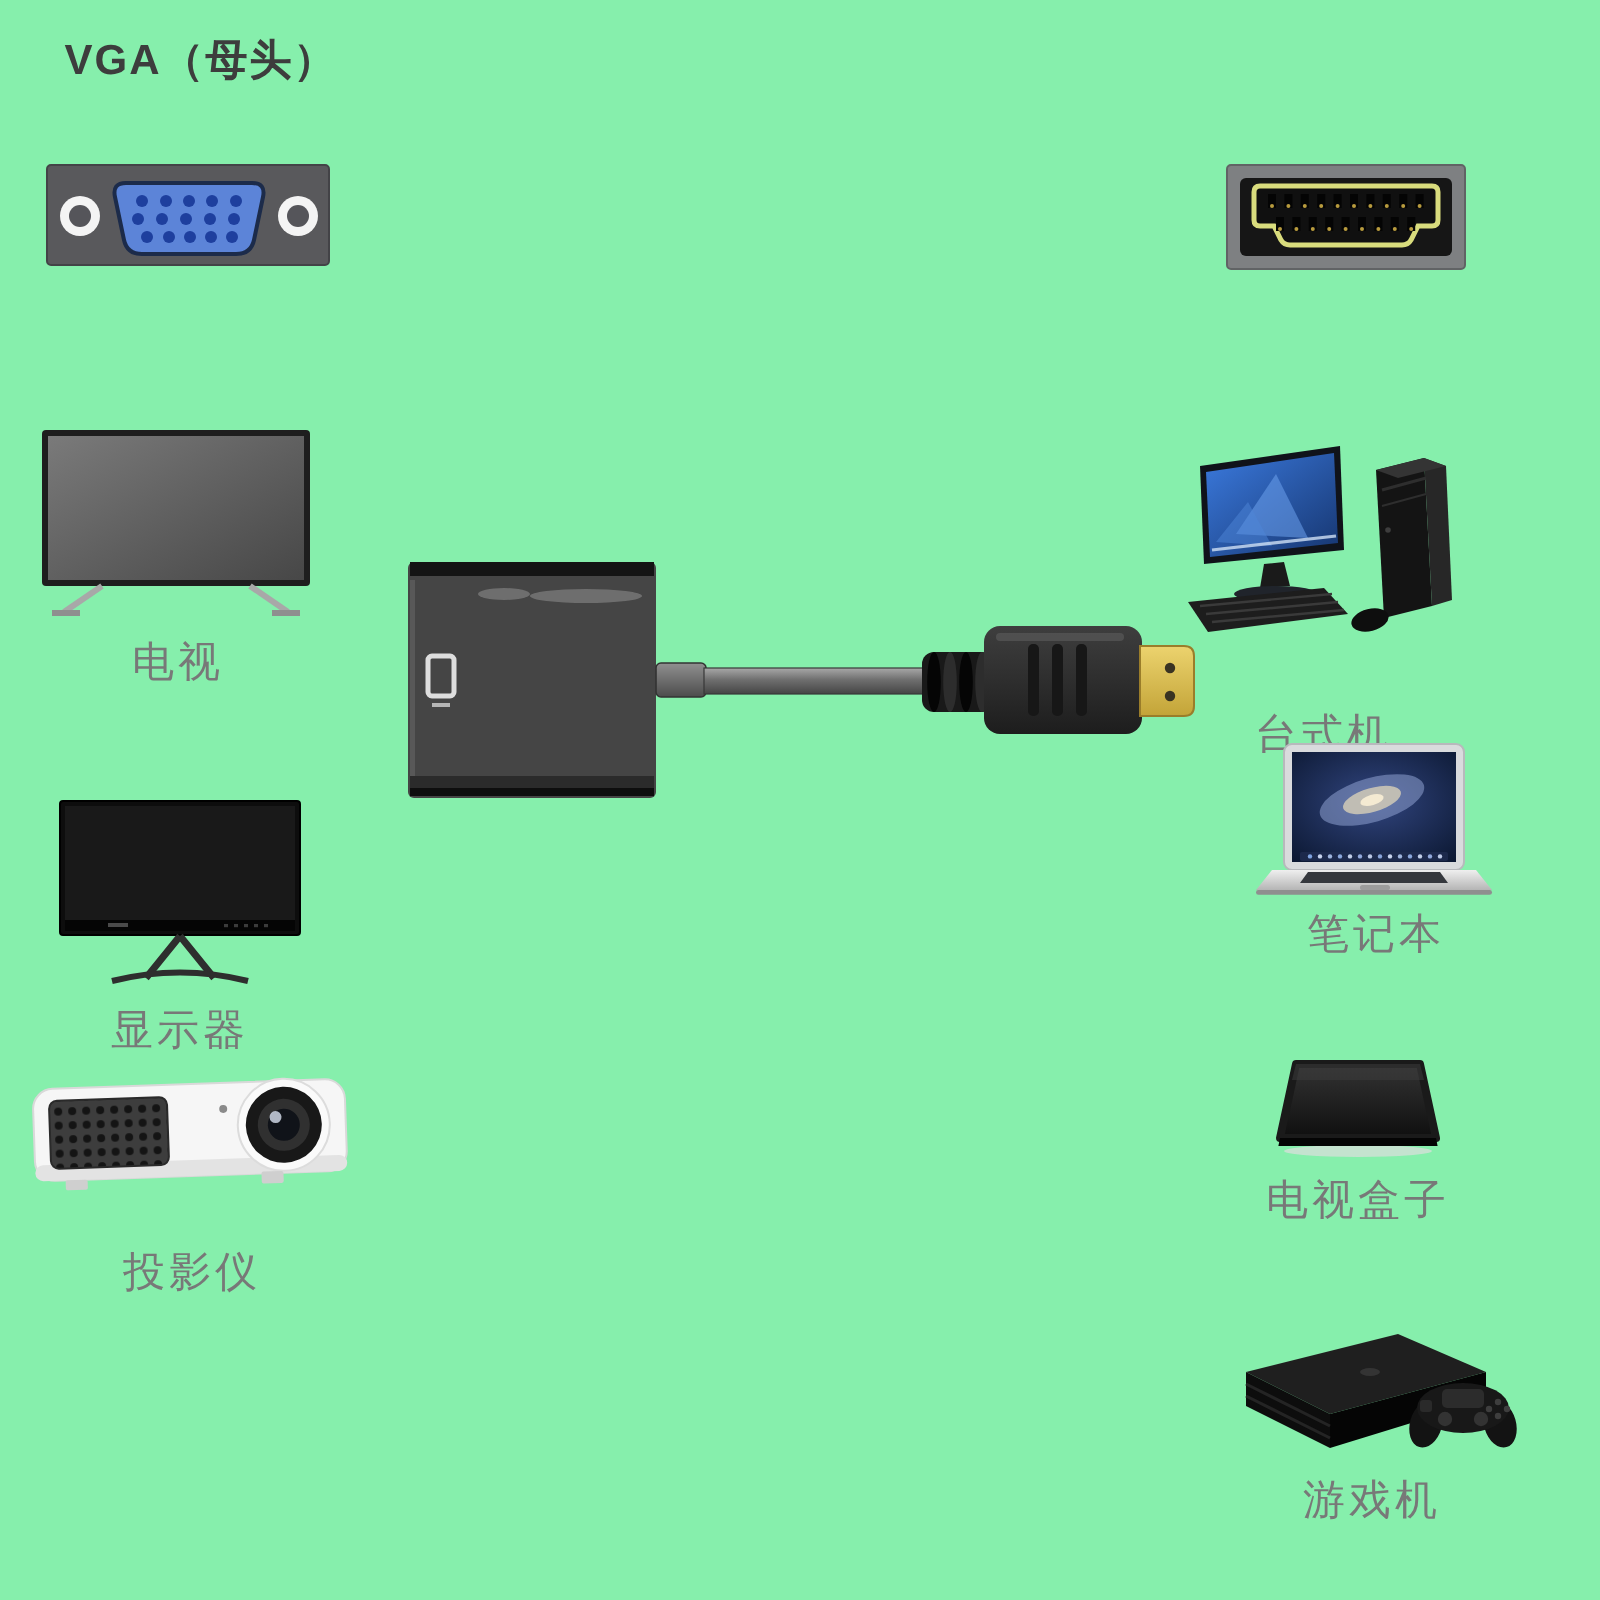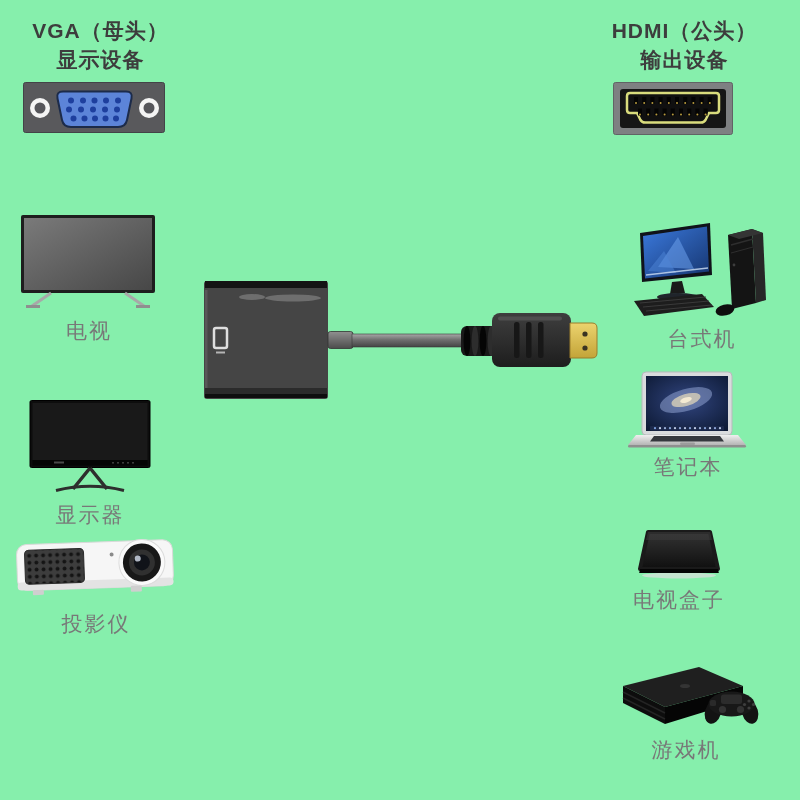--- a/index.html
+++ b/index.html
@@ -10,32 +10,31 @@
   .hdr{
     position:absolute;text-align:center;color:#3d3d3d;font-weight:600;
     font-size:21px;line-height:29px;letter-spacing:1px;white-space:nowrap;
   }
   .hdr .l2{display:block;}
   .port{position:absolute;}
   .device{position:absolute;display:flex;flex-direction:column;align-items:center;}
   .device .label{font-size:21px;color:#787878;letter-spacing:2px;white-space:nowrap;}
   .m8 .label{margin-top:8px;}
   .m6 .label{margin-top:2px;}
-  .m16 .label{margin-top:12px;}
+  .m16 .label{margin-top:24px;}
   .m18 .label{margin-top:4px;}
   .adapter{position:absolute;left:200px;top:270px;}
 </style>
 </head>
 <body>
 
 <div class="canvas">
 
   <div class="hdr" style="left:8px;top:16px;width:185px;">
     <span>VGA（母头）</span>
-    <span class="l2">显示设备</span>
   </div>
 
   <svg class="port" style="left:23px;top:82px;" width="142" height="51" viewBox="0 0 142 51">
     <rect x="0.5" y="0.5" width="141" height="50" rx="2" fill="#59595c" stroke="#434347"></rect>
     <circle cx="17" cy="26" r="10" fill="#f4f4f4"></circle>
     <circle cx="17" cy="26" r="5.5" fill="#55555a"></circle>
     <circle cx="126" cy="26" r="10" fill="#f4f4f4"></circle>
     <circle cx="126" cy="26" r="5.5" fill="#55555a"></circle>
     <path d="M40,9.5 L103,9.5 Q110,9.5 108.5,16.5 L104,38 Q102.5,45 95,45 L48,45 Q40.5,45 39,38 L34.5,16.5 Q33,9.5 40,9.5 Z" fill="#5c84d8" stroke="#1c2b4a" stroke-width="2"></path>
     <g fill="#1e3f9e">
@@ -50,24 +49,20 @@
         <circle cx="82" cy="27.5" r="3"></circle>
         <circle cx="94" cy="27.5" r="3"></circle>
       <circle cx="50.5" cy="36.5" r="3"></circle>
         <circle cx="61.5" cy="36.5" r="3"></circle>
         <circle cx="72" cy="36.5" r="3"></circle>
         <circle cx="82.5" cy="36.5" r="3"></circle>
         <circle cx="93" cy="36.5" r="3"></circle>
     </g>
   </svg>
 
-  <div class="hdr" style="left:592px;top:16px;width:185px;">
-    <span>HDMI（公头）</span>
-    <span class="l2">输出设备</span>
-  </div>
 
   <svg class="port" style="left:613px;top:82px;" width="120" height="53" viewBox="0 0 120 53">
     <rect x="0.5" y="0.5" width="119" height="52" rx="2" fill="#7e8082" stroke="#616365"></rect>
     <rect x="7" y="7" width="106" height="39" rx="3" fill="#161616"></rect>
     <path d="M17,11 H103 Q106,11 106,14 V28 Q106,31 103,31 H96 L92.5,38 Q91,40.5 88,40.5 H32 Q29,40.5 27.5,38 L24,31 H17 Q14,31 14,28 V14 Q14,11 17,11 Z" fill="#101010" stroke="#d9dc7d" stroke-width="2.5"></path>
     <g>
       <g fill="#040404">
         <rect x="21" y="15" width="4" height="7"></rect>
           <rect x="29.2" y="15" width="4" height="7"></rect>
           <rect x="37.4" y="15" width="4" height="7"></rect>
@@ -228,21 +223,21 @@
         <circle cx="130" cy="28" r="13" fill="#303030"></circle>
         <circle cx="130" cy="28" r="8" fill="#101319"></circle>
         <circle cx="126" cy="24" r="3" fill="#cdd5e3" opacity="0.85"></circle>
         <rect x="20" y="52" width="11" height="5" rx="1" fill="#cfcfcf"></rect>
         <rect x="118" y="51" width="11" height="6" rx="1" fill="#cfcfcf"></rect>
       </g>
     </svg>
     <div class="label">投影仪</div>
   </div>
 
-  <div class="device m8" style="left:632px;top:221px;width:140px;">
+  <div class="device m8" style="left:592px;top:221px;width:140px;gap:28px;">
     <svg width="140" height="96" viewBox="0 0 140 96">
       <defs>
         <linearGradient id="winGrad" x1="0" y1="0" x2="1" y2="1">
           <stop offset="0" stop-color="#3b7ade"></stop>
             <stop offset="1" stop-color="#16356f"></stop>
         </linearGradient>
       </defs>
 
       <polygon points="96,14 120,8 124,82 100,88" fill="#141414"></polygon>
       <polygon points="120,8 131,12 134,79 124,82" fill="#272727"></polygon>

